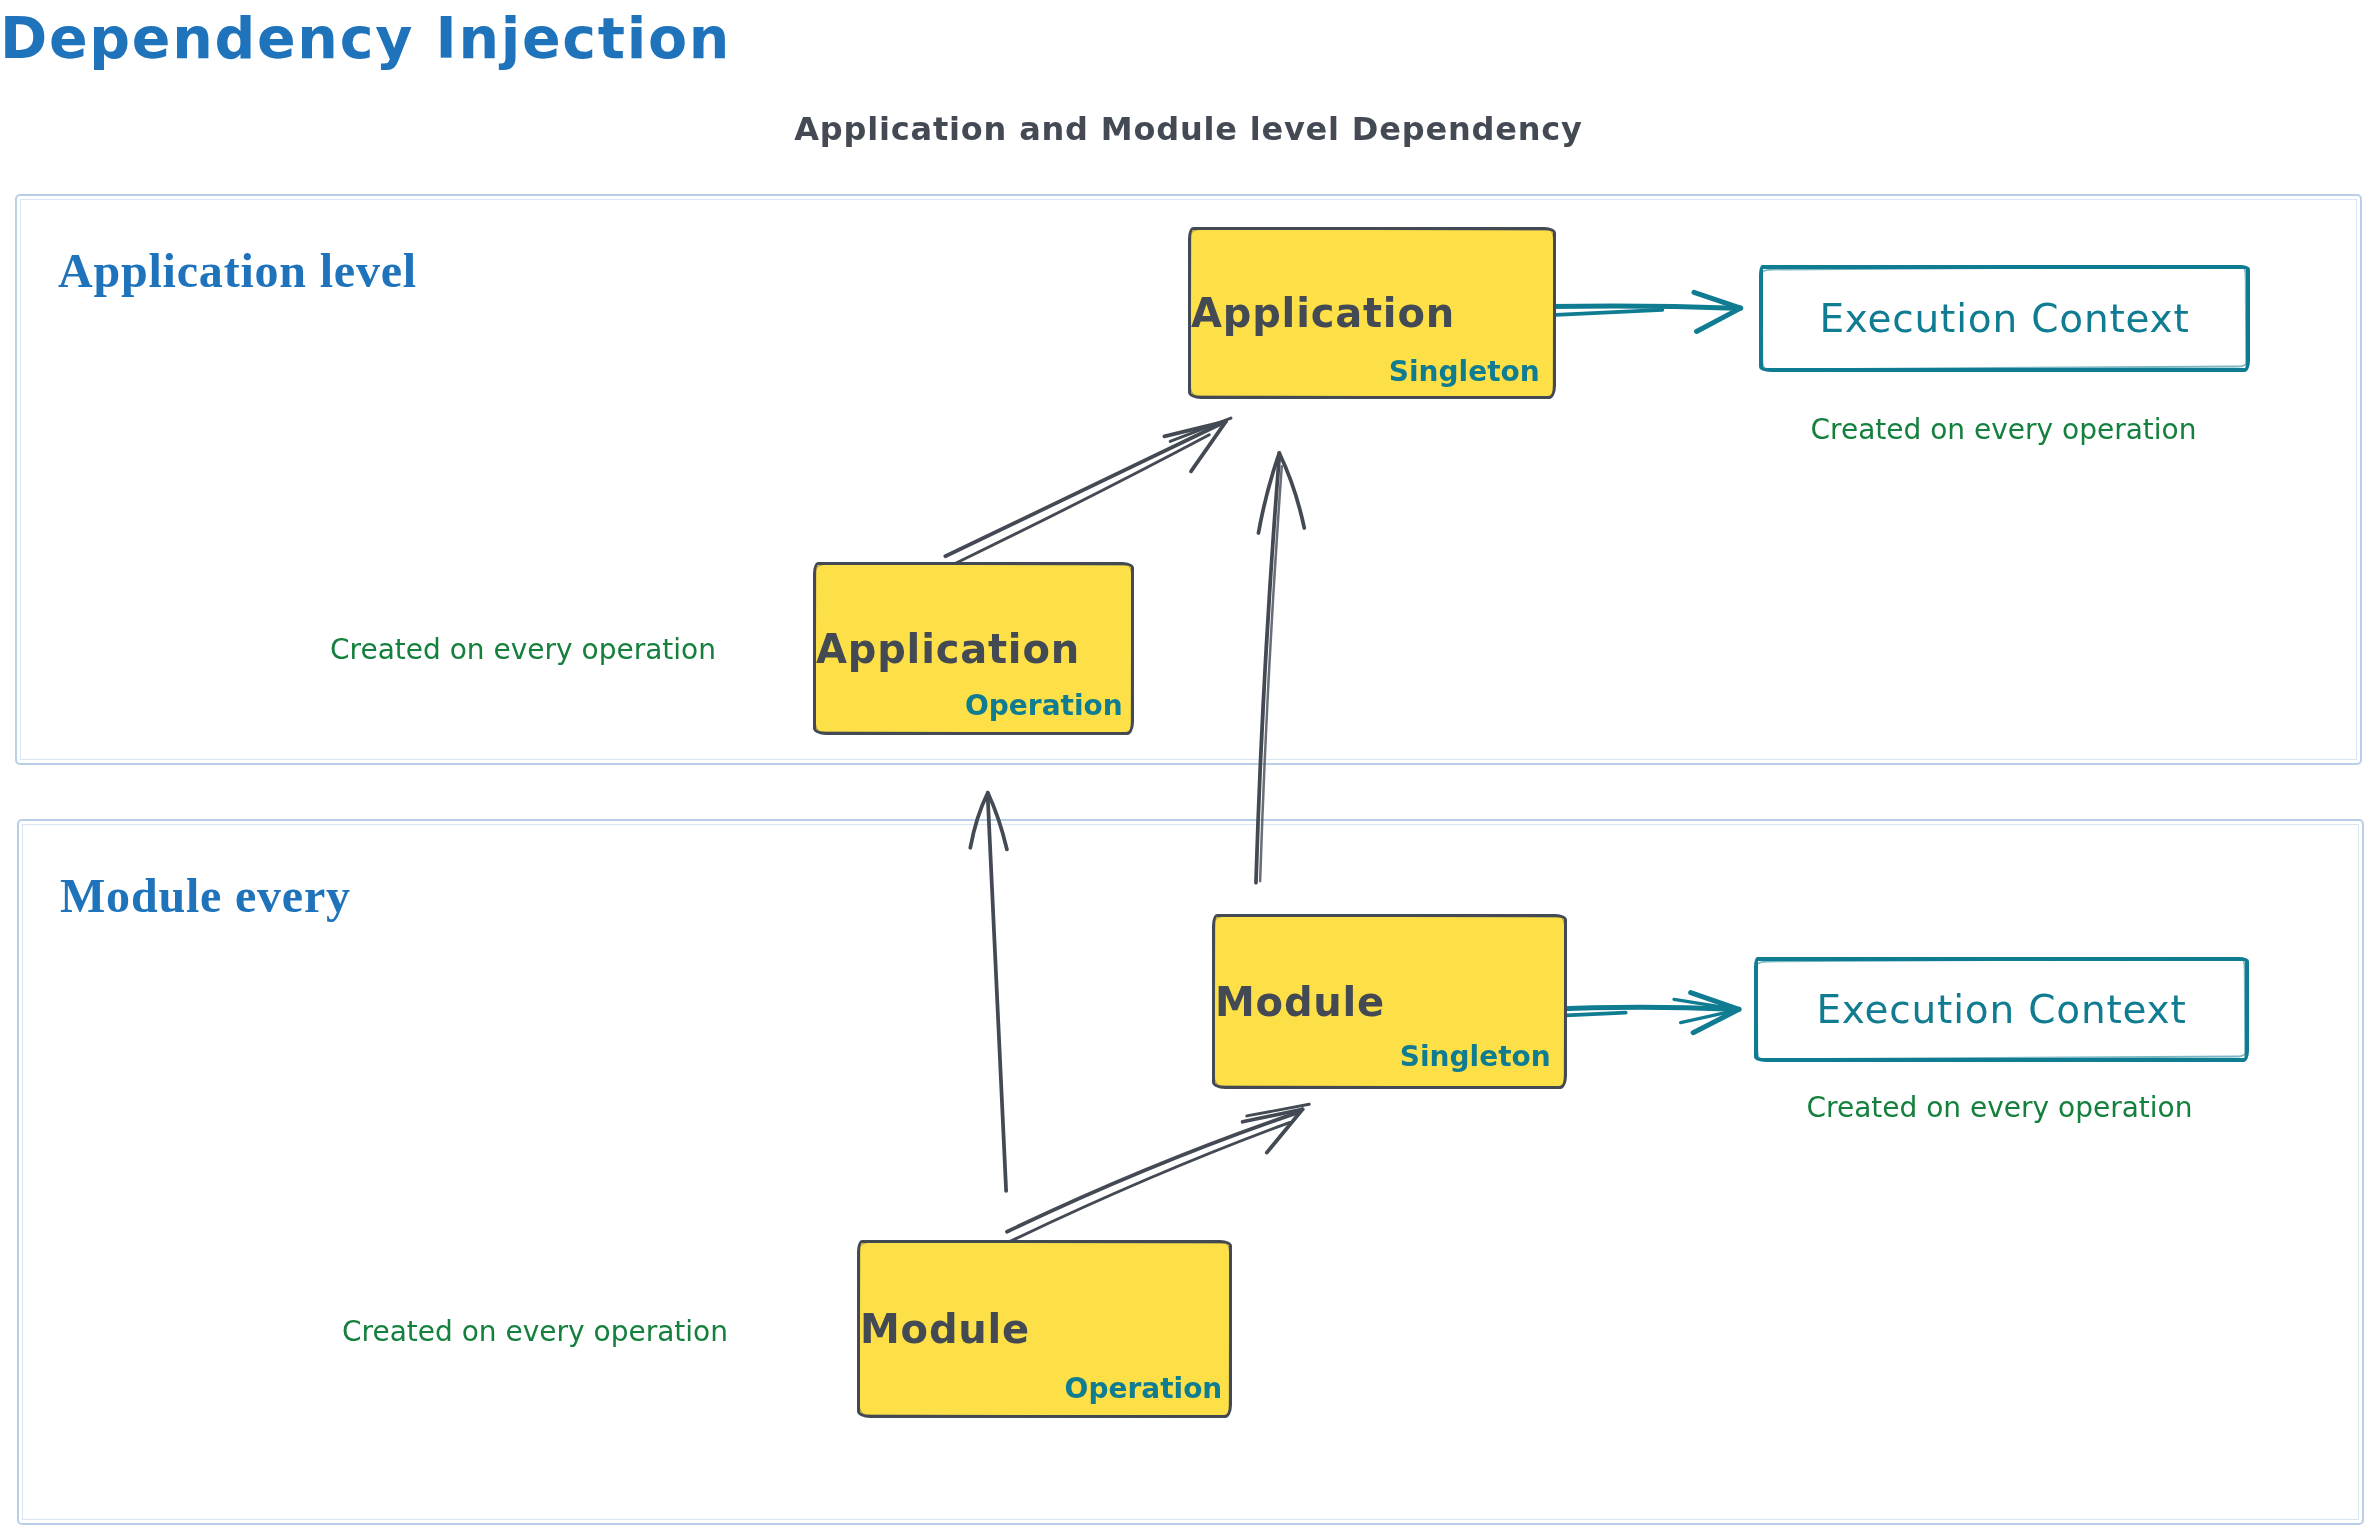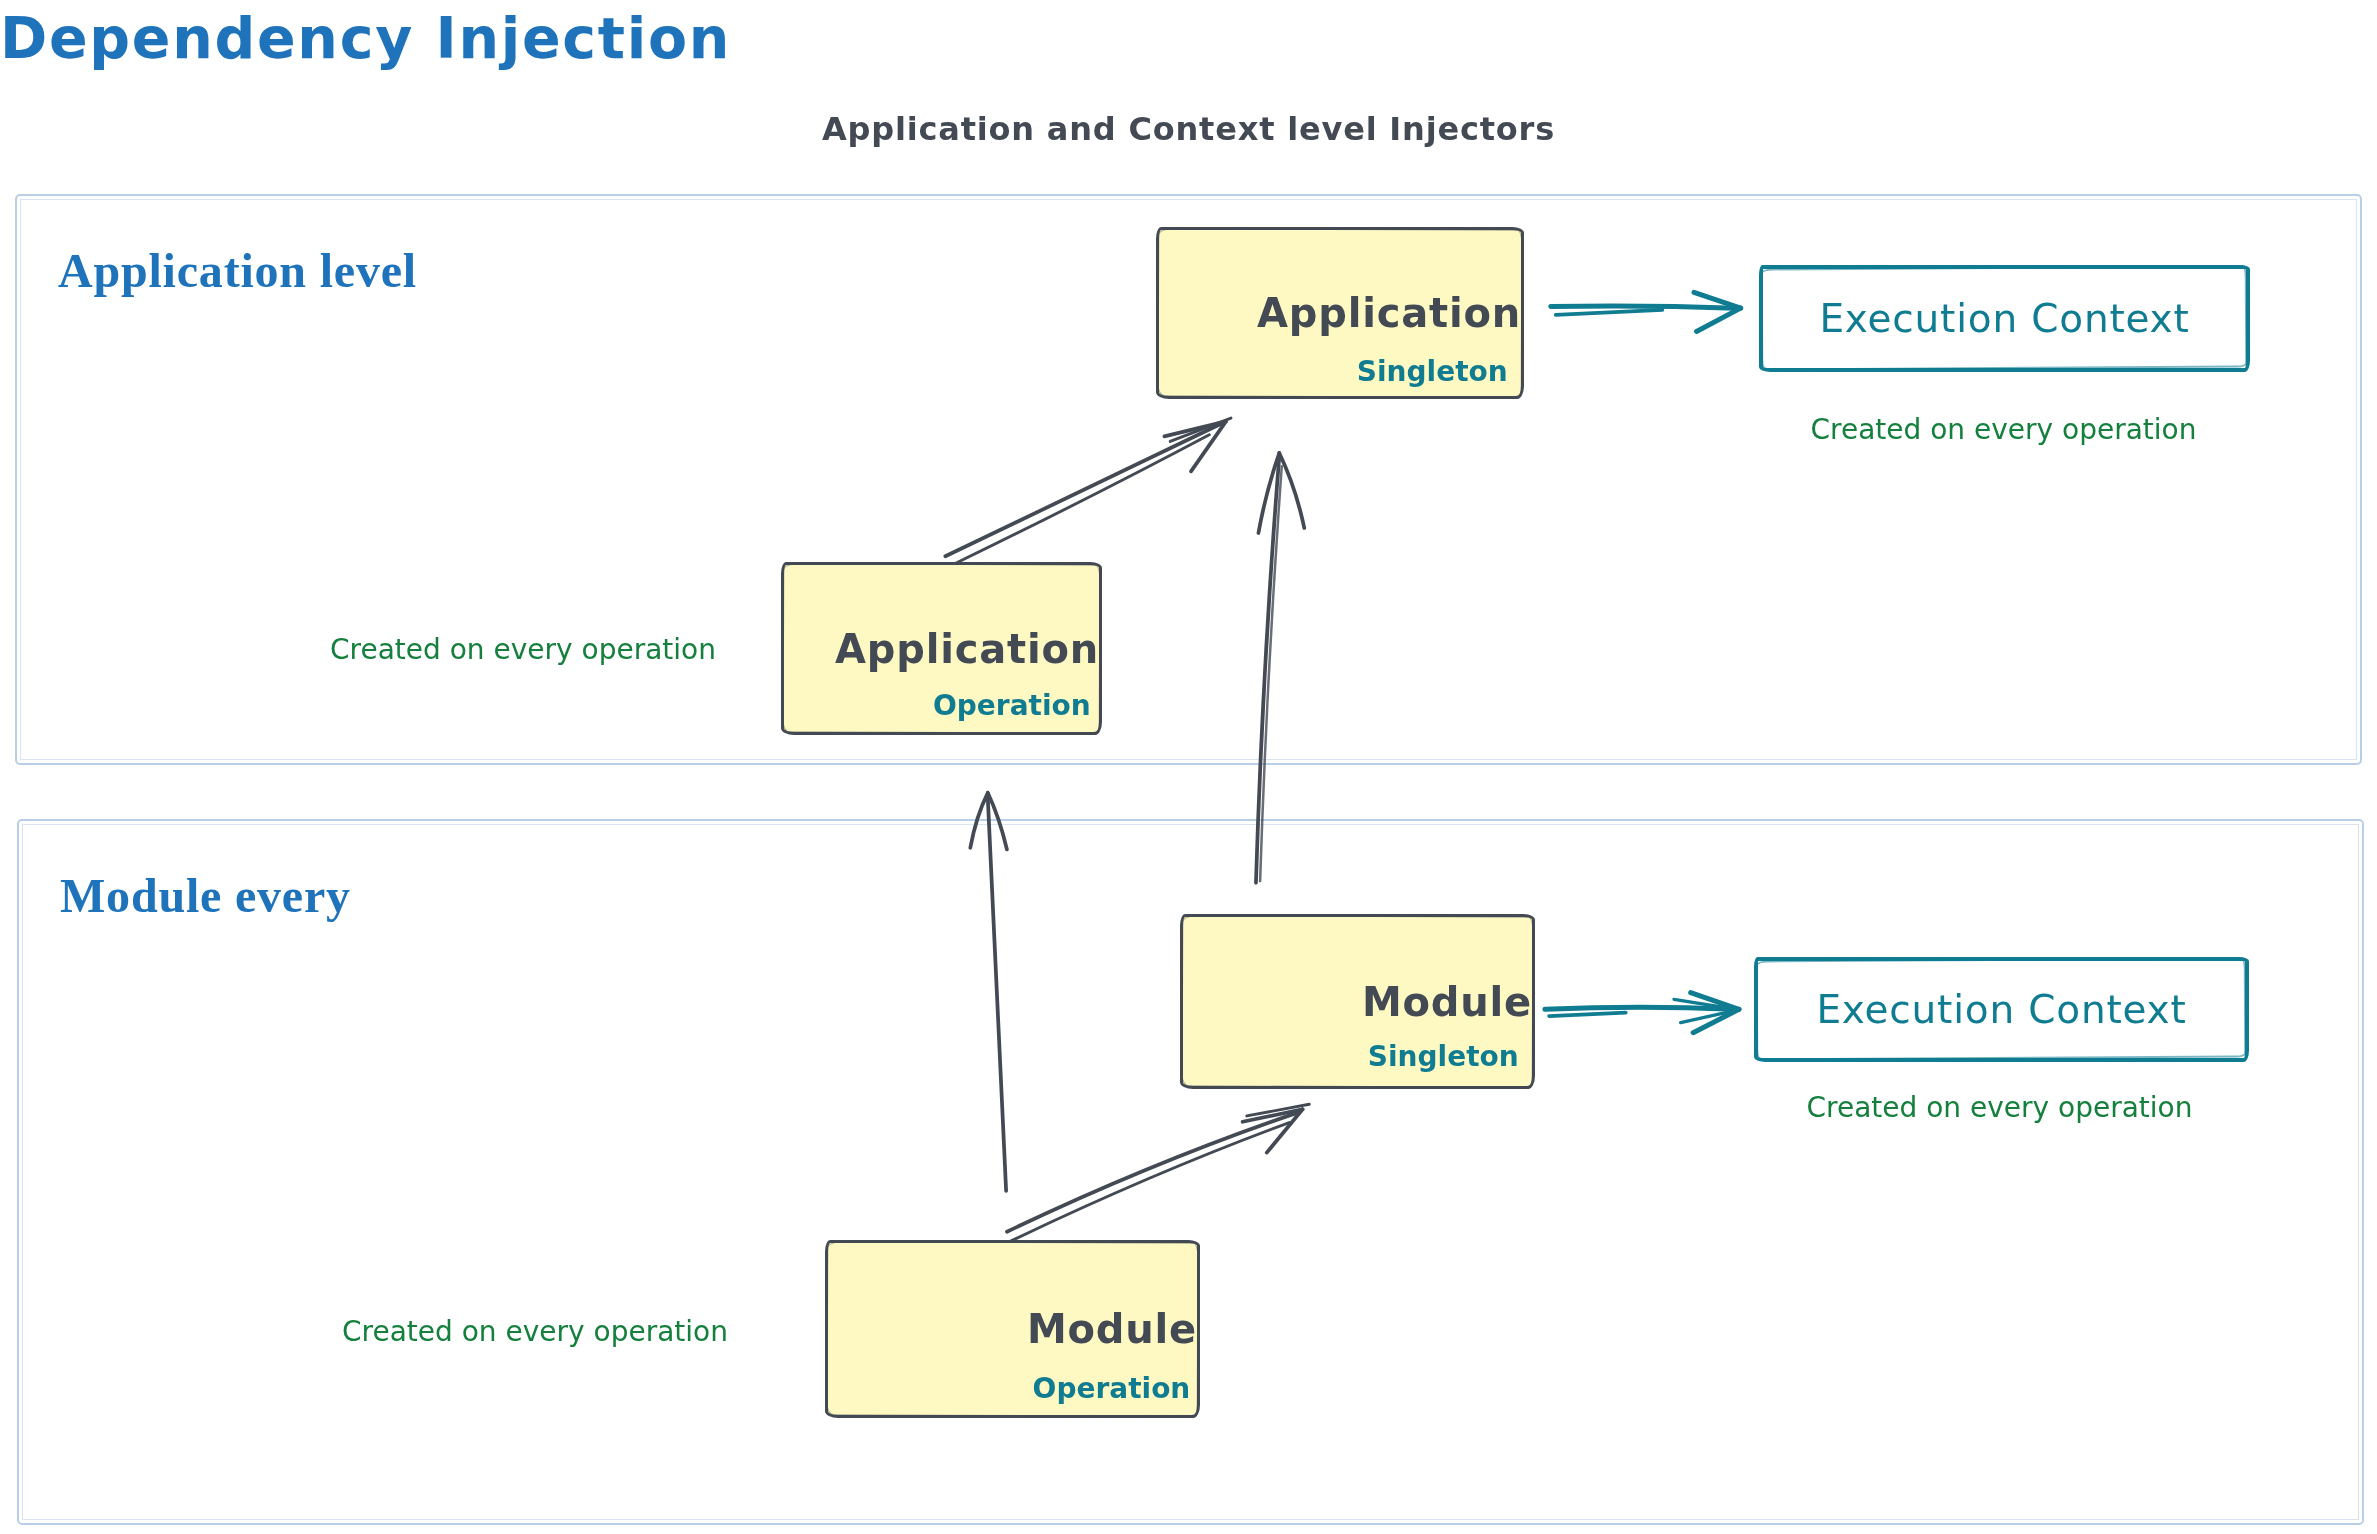--- a/index.html
+++ b/index.html
@@ -44,22 +44,22 @@
     white-space:nowrap;
     font-family:Liberation Serif, serif;
   }
   .label-app    { left:58px; top:243px; }
   .label-module { left:60px; top:868px; }
   
   .node {
     position:absolute;
     border:3.3px solid #434a54;
     border-radius:5px 11.7px 6.7px 13.3px / 11.7px 5.8px 13.3px 6.7px;
-    background:#fef9c3;
-    display:flex; align-items:center; justify-content:flex-end;
+    background:#fde047;
+    display:flex; align-items:center; justify-content:flex-start;margin-left:32px;
   }
   .node::after {
     content:"";
     position:absolute; inset:-0.8px;
     border:1.7px solid #434a54;
     border-radius:13.3px 5px 11.7px 6.7px / 6.7px 13.3px 5px 11.7px;
     opacity:.45;
     transform:rotate(.25deg);
     pointer-events:none;
   }
@@ -126,21 +126,21 @@
     width:2377px; height:1534px;
     pointer-events:none;
   }
   .ink  { stroke:#434a54; fill:none; stroke-linecap:round; stroke-linejoin:round; }
   .teal { stroke:#0f7c92; fill:none; stroke-linecap:round; stroke-linejoin:round; }
 </style>
 </head>
 <body>
 
 <div class="page-title">Dependency Injection</div>
-<div class="page-subtitle">Application and Context level Injectors</div>
+<div class="page-subtitle">Application and Module level Dependency</div>
 
 <div class="section section-app"></div>
 <div class="section section-module"></div>
 <div class="section-label label-app">Application level</div>
 <div class="section-label label-module">Module every</div>
 
 <svg class="arrows" viewBox="0 0 2854 1842" xmlns="http://www.w3.org/2000/svg">
 
   <g>
     <path class="ink" stroke-width="4.5" d="M1135 668 Q 1300 588 1468 508"></path>

